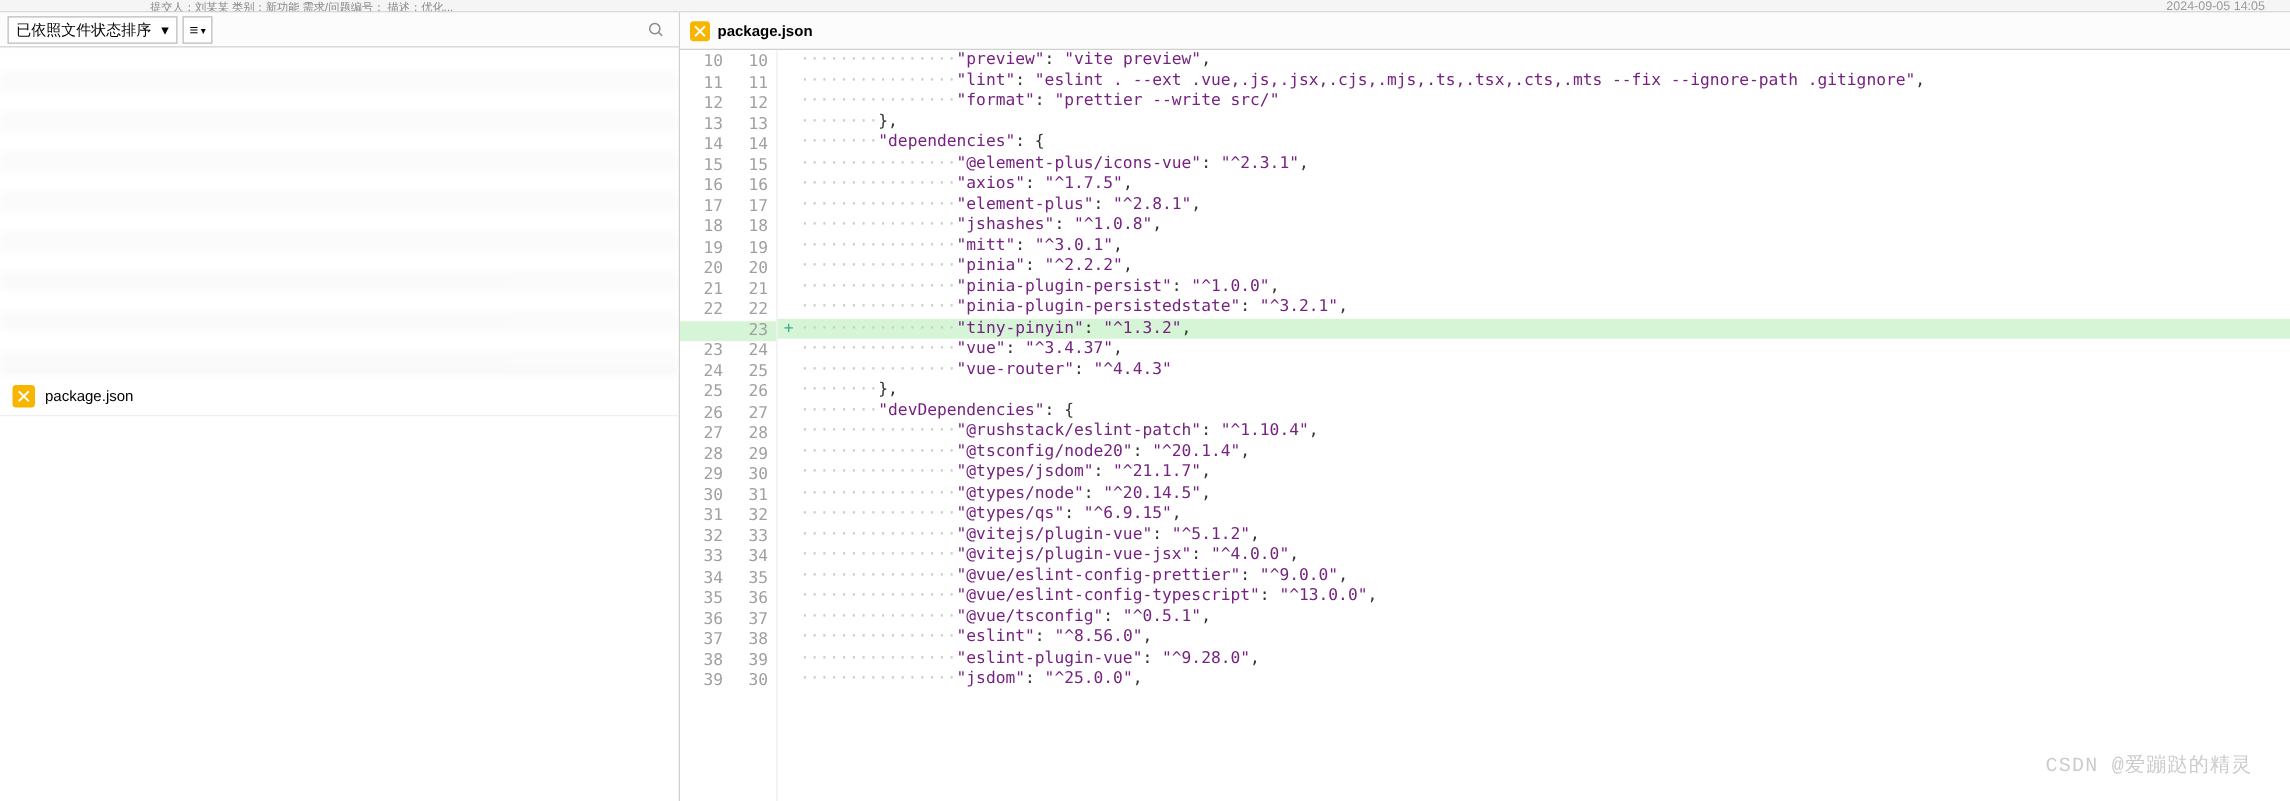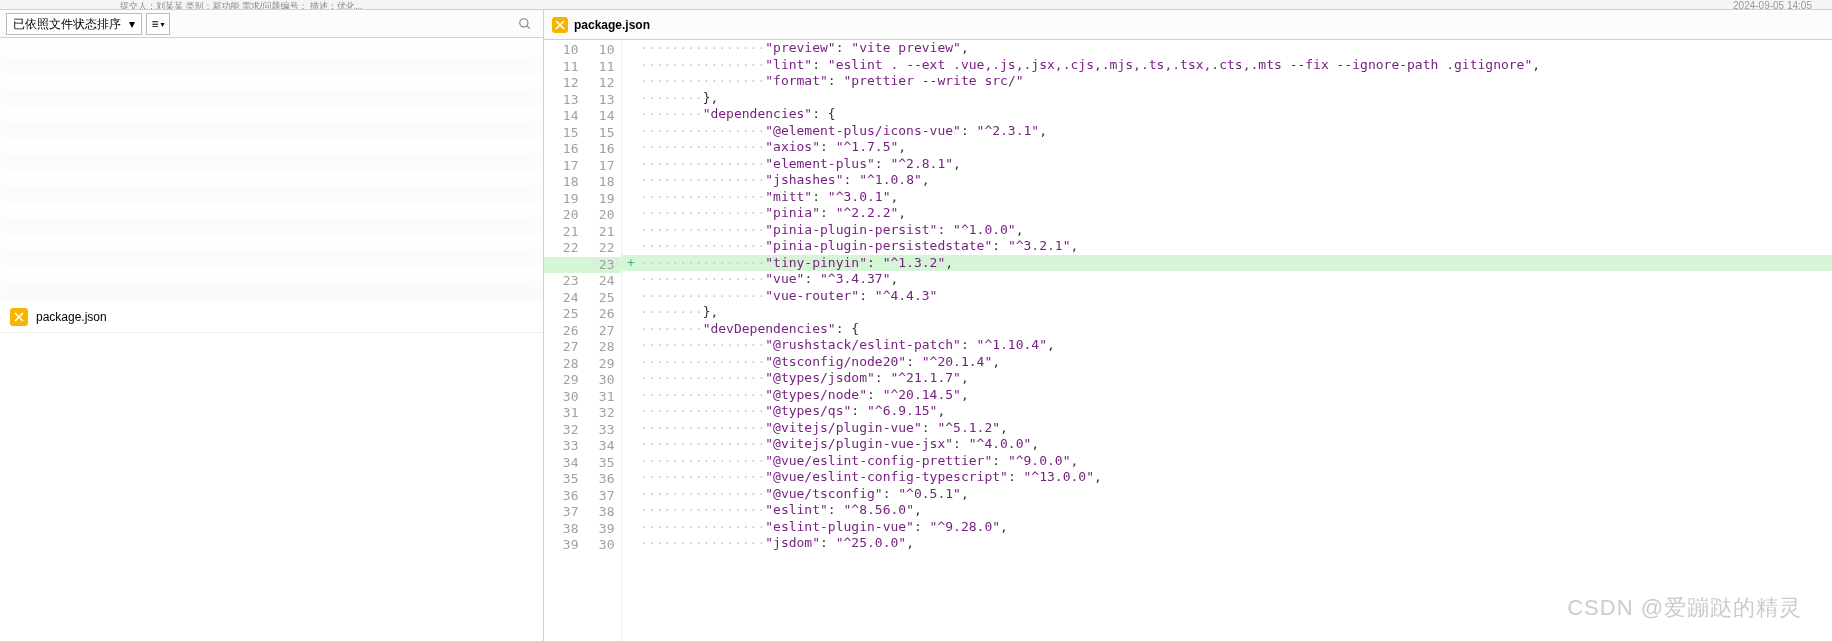--- a/index.html
+++ b/index.html
@@ -28,21 +28,21 @@
     .marker-col { width: 18px; color: #4a8; text-align: center;}
     .code-area { flex: 1; overflow-x: auto;}
     .code-line { height: 16.5px; white-space: pre; color: #333; display: flex;}
     .code-line.added { background: #d6f5d6; }
     .marker-col.added { background: #d6f5d6; }
     .gutter-row.added { background: #d6f5d6; }
     .dots { color: #ccc; }
     .key { color: #762280; }
     .punct { color: #333; }
     .brace { color: #333;}
-    .watermark { position: fixed; bottom: 18px; right: 30px; font-size: 22px; color: rgba(140,140,140,0.45); font-family: Liberation Sans, sans-serif; pointer-events: none; letter-spacing: 1px;}
+    .watermark { position: fixed; bottom: 18px; right: 30px; font-size: 16px; color: rgba(140,140,140,0.45); font-family: Liberation Mono, monospace; pointer-events: none; letter-spacing: 1px;}
     .ts { position: fixed; top: 0; right: 20px; font-size: 10px; color: #999;}
   </style>
 </head>
 <body>
 
 <div class="top-bar-cut"><span>提交人：刘某某  类别：新功能 需求/问题编号：  描述：优化...</span></div>
 <div class="ts">2024-09-05 14:05</div>
 
 <div class="container">
   <div class="left-panel">

